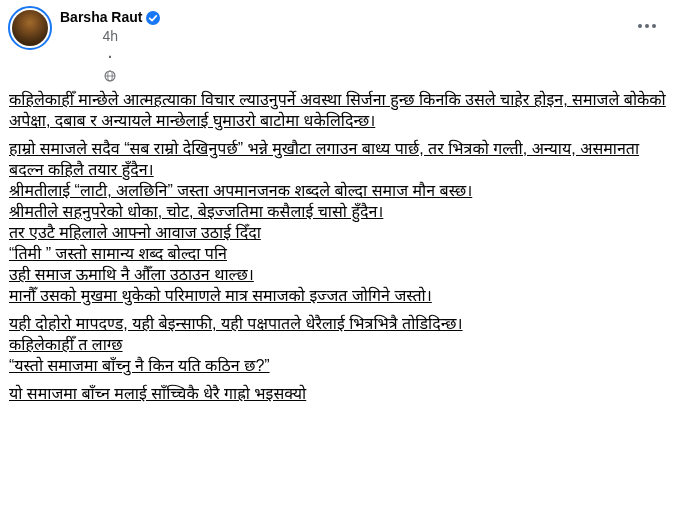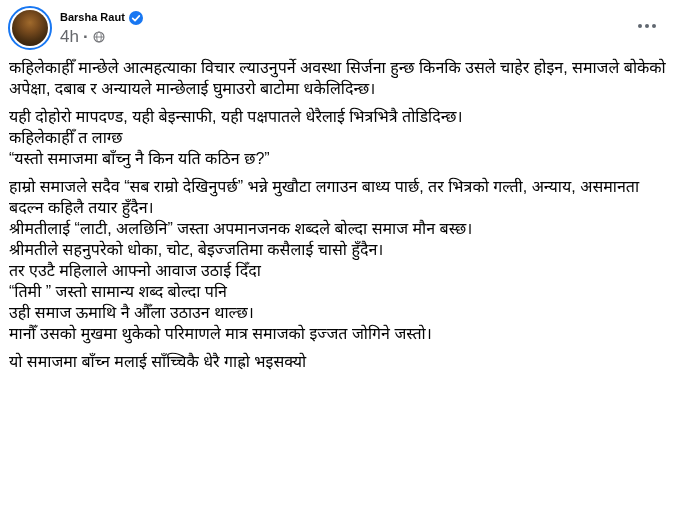--- a/index.html
+++ b/index.html
@@ -26,35 +26,36 @@
   }
   .avatar {
     width: 100%; height: 100%;
     border-radius: 50%;
     background:
       radial-gradient(circle at 50% 35%, #a06a2c 0%, #7a4c1e 30%, #4a2f12 62%, #241708 100%);
   }
   .header-text { margin-left: 8px; padding-top: 2px; }
   .name-row { display: flex; align-items: center; gap: 4px; }
   .author-name {
-    font-size: 11px;
+    font-size: 14px;
     font-weight: bold;
     color: #050505;
     line-height: 19px;
     cursor: pointer;
   }
   .verified-badge { display: inline-flex; width: 14px; height: 14px; }
   .meta-row {
     display: flex;
     align-items: center;
     gap: 4px;
     color: #65676B;
-    font-size: 17px;
+    font-size: 14px;
     line-height: 17px;
     margin-top: 1px;
+    flex-direction: column;
   }
   .meta-sep { font-weight: bold; }
   .globe { display: inline-flex; width: 12px; height: 12px; opacity: 0.9; }
 
   .options-btn {
     position: absolute;
     right: 14px; top: 14px;
     width: 32px; height: 24px;
     border: none;
     background: transparent;
@@ -75,20 +76,21 @@
   
   .post-body {
     padding: 3px 9px 0 9px;
     font-size: 16px;
     line-height: 21px;
     color: #050505;
   }
   .post-body p {
     white-space: pre-line;
     margin: 0 0 7px 0;
+    text-decoration: underline;
   }
   .post-body p:last-child { margin-bottom: 0; }
 </style>
 </head>
 <body>
 
 <div class="post">
 
   <div class="post-header">
 
@@ -124,26 +126,26 @@
           <i></i>
           <i></i>
           <i></i>
         </span>
     </button>
 
   </div>
 
   <div class="post-body">
     <p>कहिलेकाहीँ मान्छेले आत्महत्याका विचार ल्याउनुपर्ने अवस्था सिर्जना हुन्छ किनकि उसले चाहेर होइन, समाजले बोकेको अपेक्षा, दबाब र अन्यायले मान्छेलाई घुमाउरो बाटोमा धकेलिदिन्छ।</p>
-    <p>यही दोहोरो मापदण्ड, यही बेइन्साफी, यही पक्षपातले धेरैलाई भित्रभित्रै तोडिदिन्छ।
-कहिलेकाहीँ त लाग्छ
-“यस्तो समाजमा बाँच्नु नै किन यति कठिन छ?”</p>
     <p>हाम्रो समाजले सदैव “सब राम्रो देखिनुपर्छ” भन्ने मुखौटा लगाउन बाध्य पार्छ, तर भित्रको गल्ती, अन्याय, असमानता बदल्न कहिलै तयार हुँदैन।
 श्रीमतीलाई “लाटी, अलछिनि” जस्ता अपमानजनक शब्दले बोल्दा समाज मौन बस्छ।
 श्रीमतीले सहनुपरेको धोका, चोट, बेइज्जतिमा कसैलाई चासो हुँदैन।
 तर एउटै महिलाले आफ्नो आवाज उठाई दिँदा
 “तिमी ” जस्तो सामान्य शब्द बोल्दा पनि
 उही समाज ऊमाथि नै औँला उठाउन थाल्छ।
 मानौँ उसको मुखमा थुकेको परिमाणले मात्र समाजको इज्जत जोगिने जस्तो।</p>
+    <p>यही दोहोरो मापदण्ड, यही बेइन्साफी, यही पक्षपातले धेरैलाई भित्रभित्रै तोडिदिन्छ।
+कहिलेकाहीँ त लाग्छ
+“यस्तो समाजमा बाँच्नु नै किन यति कठिन छ?”</p>
     <p>यो समाजमा बाँच्न मलाई साँच्चिकै धेरै गाह्रो भइसक्यो</p>
   </div>
 
 </div>
 
 </body></html>

